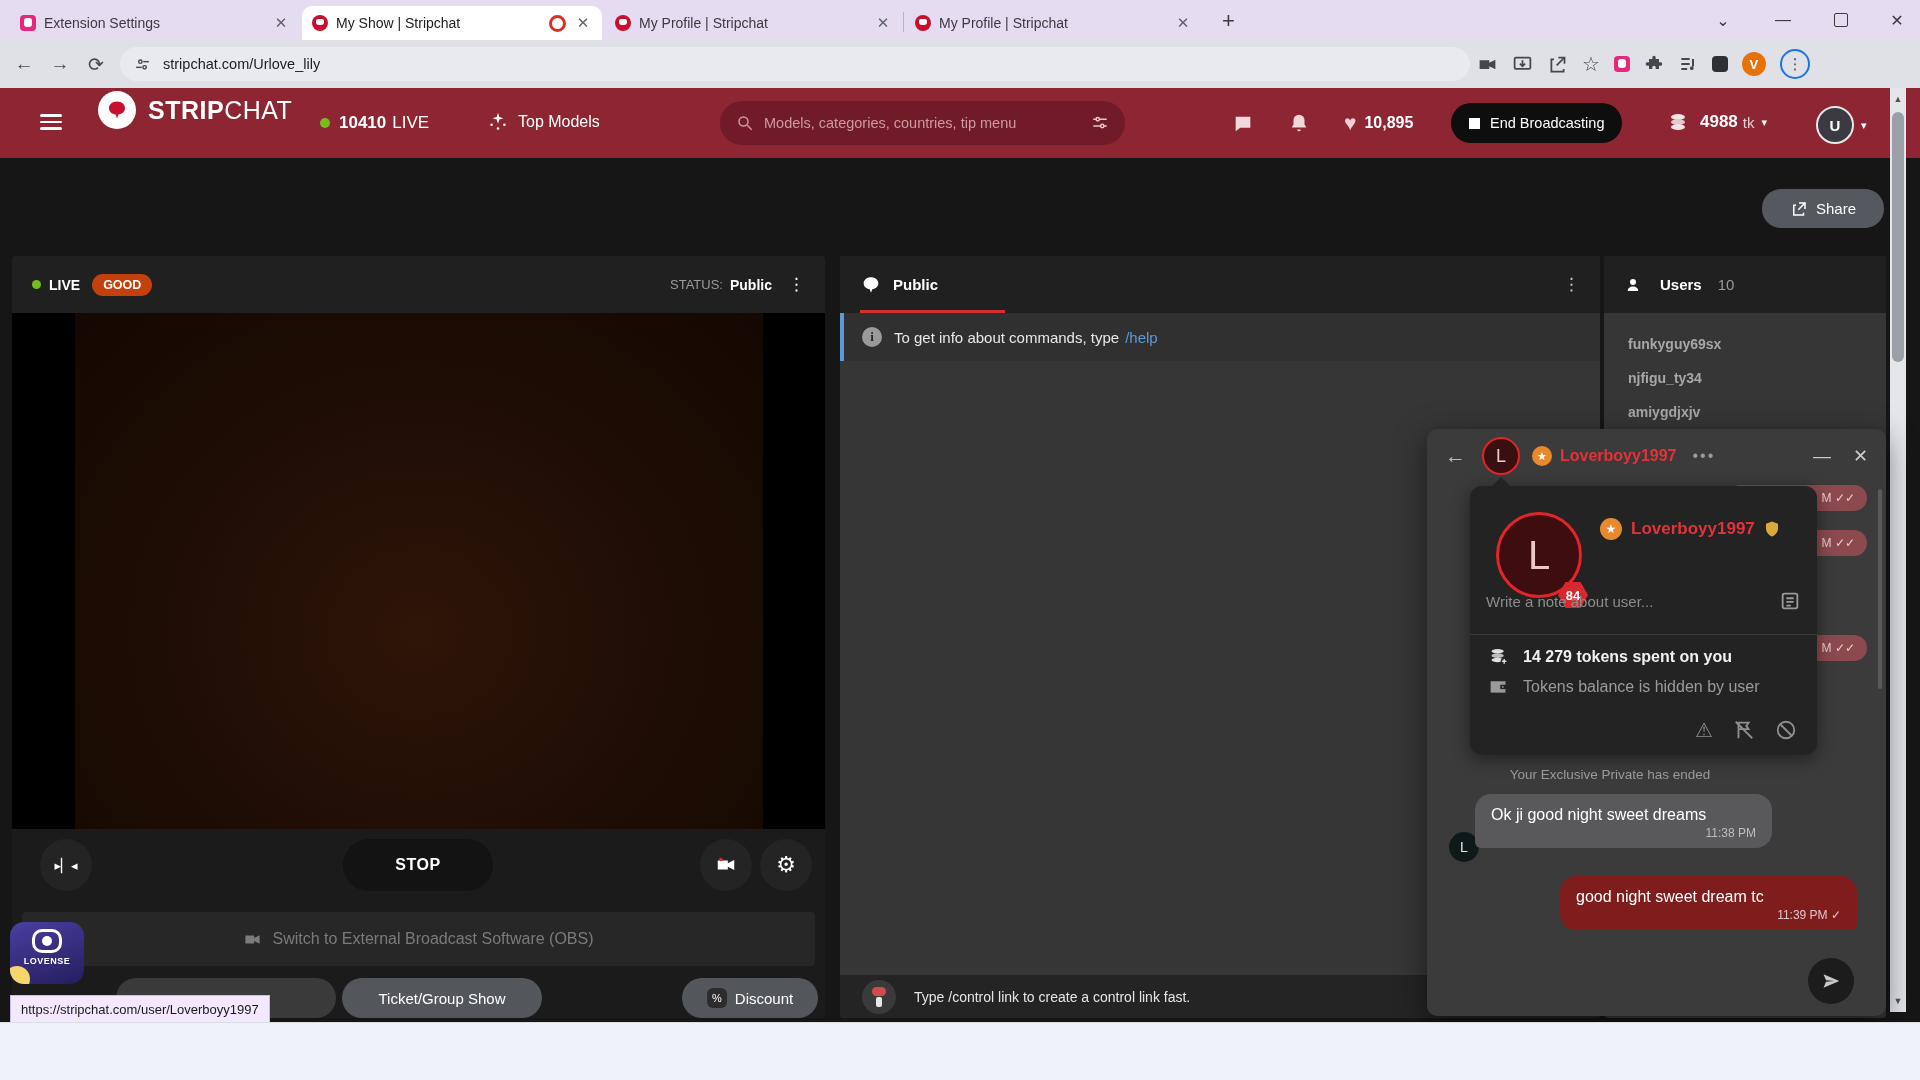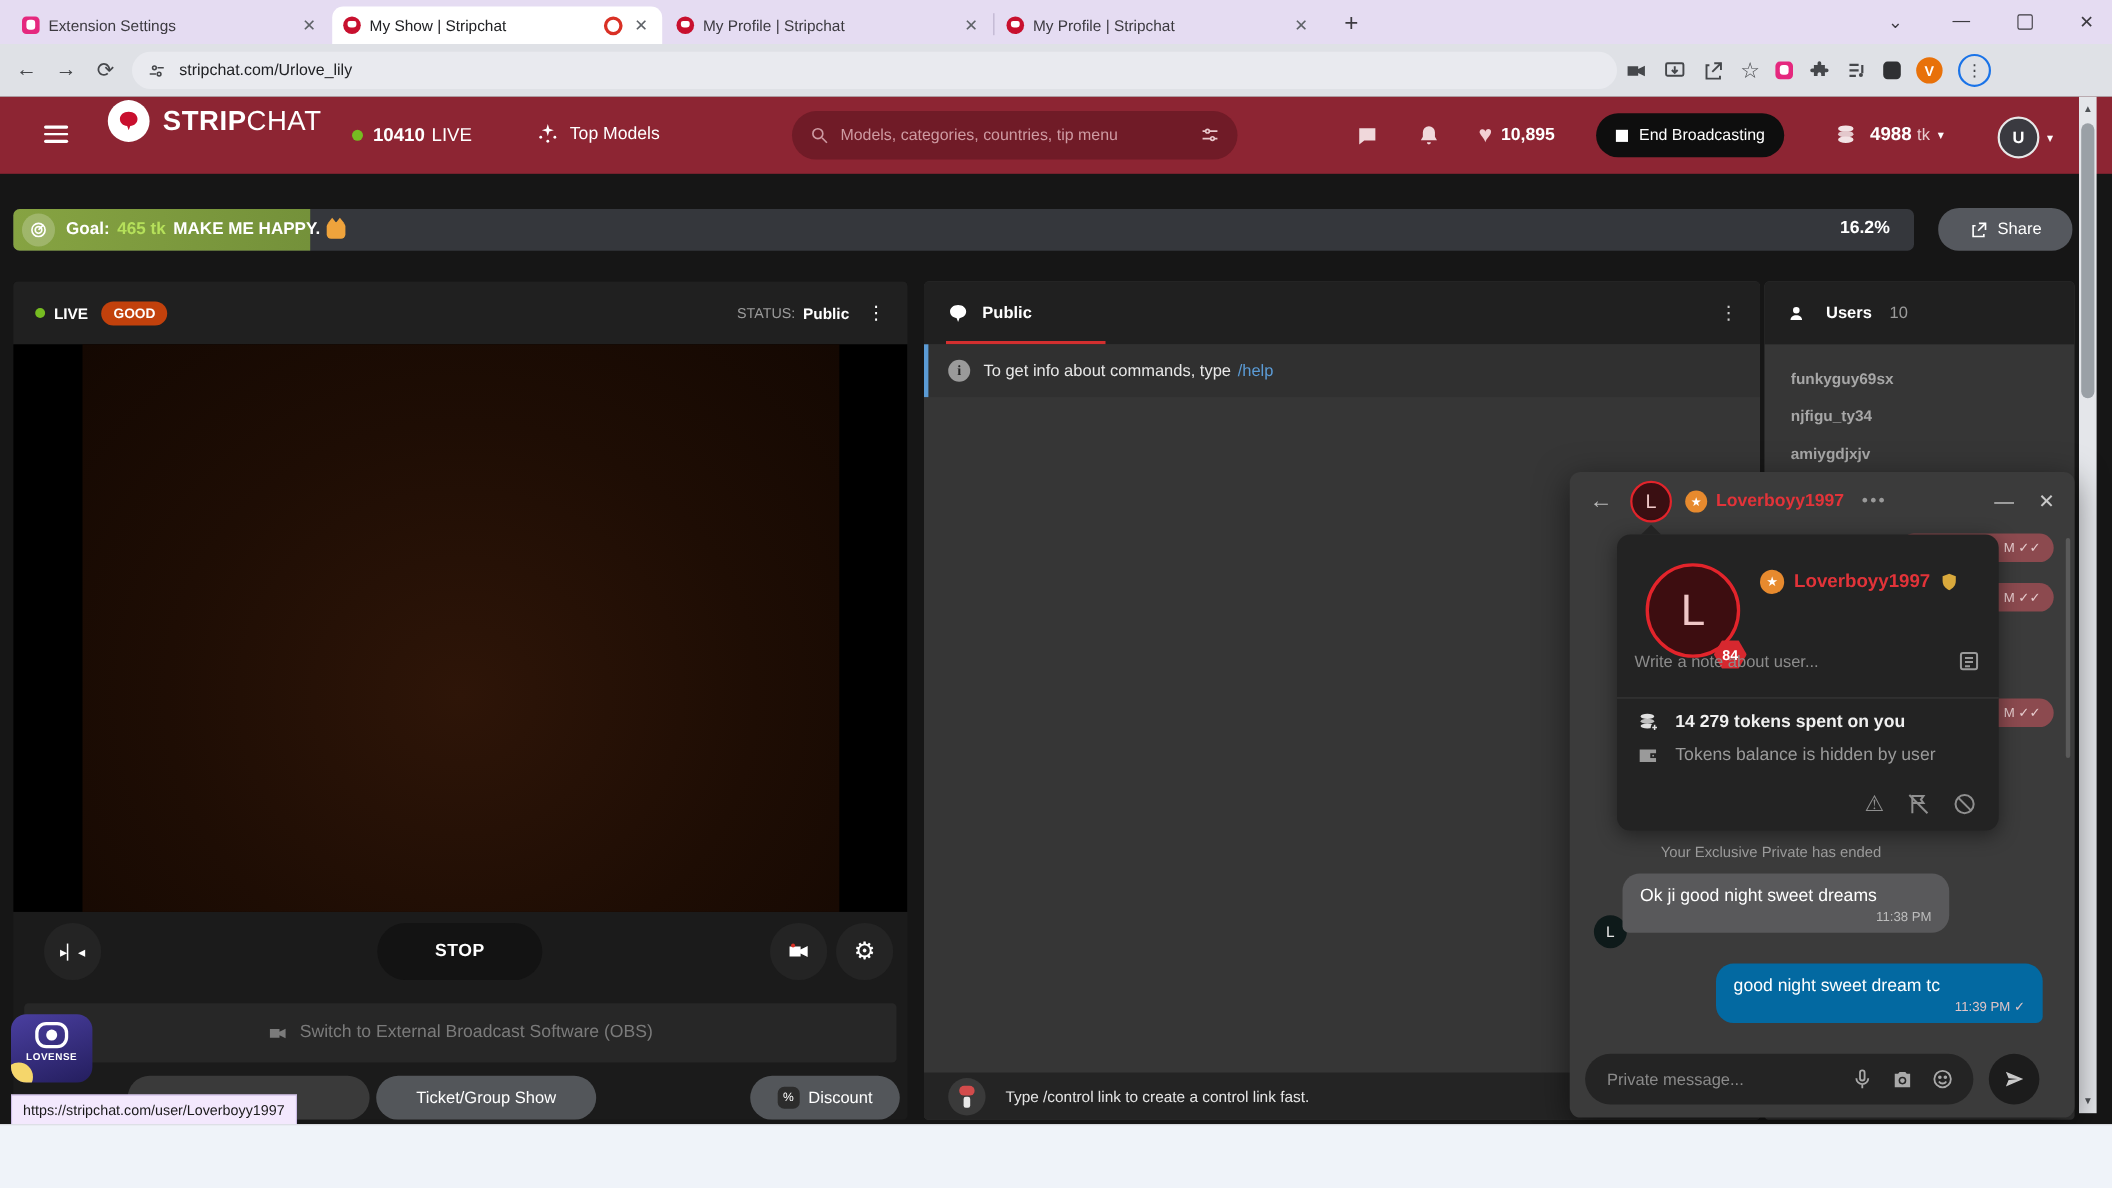--- a/index.html
+++ b/index.html
@@ -252,37 +252,20 @@
       <span style="margin-left:8px;font-size:17px;font-weight:bold;">4988</span>
       <span style="margin-left:5px;font-size:15px;color:#E8CDD1;">tk</span>
       <span style="margin-left:7px;font-size:11px;">▾</span>
     </div>
     <div class="abs row" style="left:1816px;top:18px;">
       <span class="avatarU">U</span>
       <span style="margin-left:7px;font-size:11px;">▾</span>
     </div>
   </div>
 
-  <div class="abs goalbar">
-    <div class="goalfill"></div>
-    <div class="abs row" style="left:8px;top:4px;">
-      <span class="goal-ic">
-        <svg width="18" height="18" viewBox="0 0 24 24" fill="none" stroke="#fff" stroke-width="2">
-            <circle cx="12" cy="12" r="8"></circle>
-            <circle cx="12" cy="12" r="4"></circle>
-            <path d="M12 12l6-6"></path>
-          </svg>
-      </span>
-      <span style="margin-left:10px;font-size:15.5px;font-weight:bold;">Goal:</span>
-      <span style="margin-left:7px;font-size:15.5px;font-weight:bold;color:#B5E05A;">465 tk</span>
-      <span style="margin-left:7px;font-size:15.5px;font-weight:bold;">MAKE ME HAPPY.</span>
-      <span class="cat" style="margin-left:6px;"></span>
-    </div>
-    <span class="abs" style="right:22px;top:9px;font-size:16px;font-weight:bold;">16.2%</span>
-  </div>
   <div class="abs share-btn">
     <svg class="ic" width="18" height="18" viewBox="0 0 24 24" fill="none" stroke="currentColor" stroke-width="2" style="margin-right:8px;">
         <path d="M8 7H5v13h13v-3"></path>
         <path d="M12 4h8v8"></path>
         <path d="M20 4l-9 9"></path>
       </svg>
     <span>Share</span>
   </div>
 
   <div class="abs video-panel">
@@ -432,43 +415,25 @@
       </div>
     </div>
 
     <div class="pm-note" style="top:338px;">Your Exclusive Private has ended</div>
 
     <div class="msg-ava" style="left:22px;top:403px;">L</div>
     <div class="bubble" style="left:48px;top:365px;width:297px;background:#59595B;border-bottom-left-radius:6px;">
       <span>Ok ji good night sweet dreams</span>
       <span class="bub-time" style="color:#BDBDBD;">11:38 PM</span>
     </div>
-    <div class="bubble" style="left:133px;top:447px;width:297px;background:#0369a1;border-bottom-right-radius:6px;">
+    <div class="bubble" style="left:133px;top:447px;width:297px;background:#7f1d1d;border-bottom-right-radius:6px;">
       <span>good night sweet dream tc</span>
       <span class="bub-time" style="color:#E0C4C6;">11:39 PM ✓</span>
     </div>
 
-    <div class="pm-input">
-      <span style="flex:1;">Private message...</span>
-      <svg class="ic" width="20" height="20" viewBox="0 0 24 24" fill="none" stroke="#A9A9A9" stroke-width="2" style="margin:0 8px;">
-          <rect x="9.5" y="2.5" width="5" height="11" rx="2.5"></rect>
-          <path d="M5.5 11a6.5 6.5 0 0 0 13 0M12 17.5V22"></path>
-        </svg>
-      <svg class="ic" width="21" height="21" viewBox="0 0 24 24" fill="#A9A9A9" style="margin:0 8px;">
-          <path d="M9 4L7.5 6H4v14h16V6h-3.5L15 4z"></path>
-          <circle cx="12" cy="13" r="4" fill="#242424"></circle>
-          <circle cx="12" cy="13" r="2.4" fill="#A9A9A9"></circle>
-        </svg>
-      <svg class="ic" width="20" height="20" viewBox="0 0 24 24" fill="none" stroke="#A9A9A9" stroke-width="2" style="margin:0 4px 0 8px;">
-          <circle cx="12" cy="12" r="9"></circle>
-          <circle cx="9" cy="10" r="1" fill="#A9A9A9"></circle>
-          <circle cx="15" cy="10" r="1" fill="#A9A9A9"></circle>
-          <path d="M8 14.5c1 1.5 2.5 2.3 4 2.3s3-.8 4-2.3"></path>
-        </svg>
-    </div>
     <div class="send-btn">
       <svg width="20" height="20" viewBox="0 0 24 24" fill="currentColor">
           <path d="M3 20l19-8L3 4l3 7 10 1-10 1z"></path>
         </svg>
     </div>
   </div>
 
   <div class="abs lovense">
     <span class="lov-cam"></span>
     <span class="abs" style="left:0;top:34px;width:74px;text-align:center;font-size:9px;font-weight:bold;letter-spacing:.5px;">LOVENSE</span>

